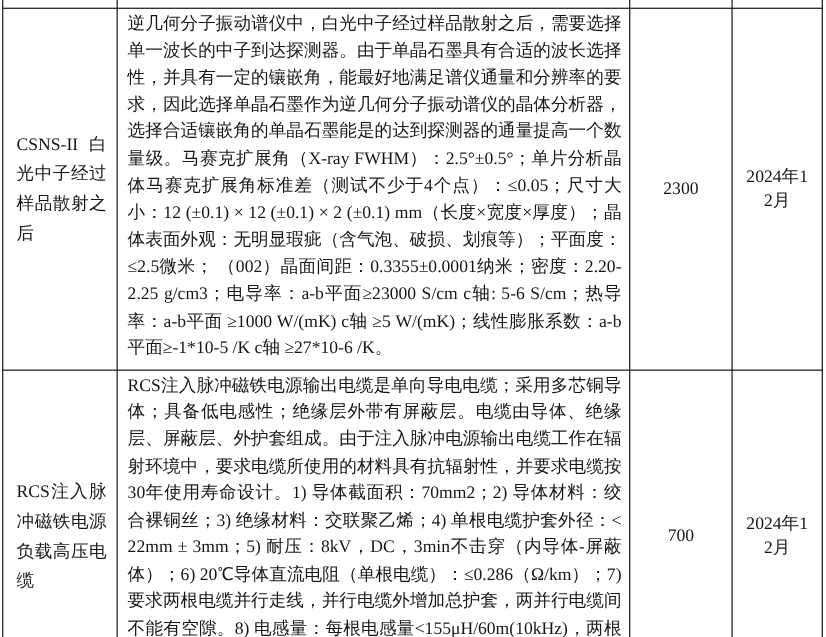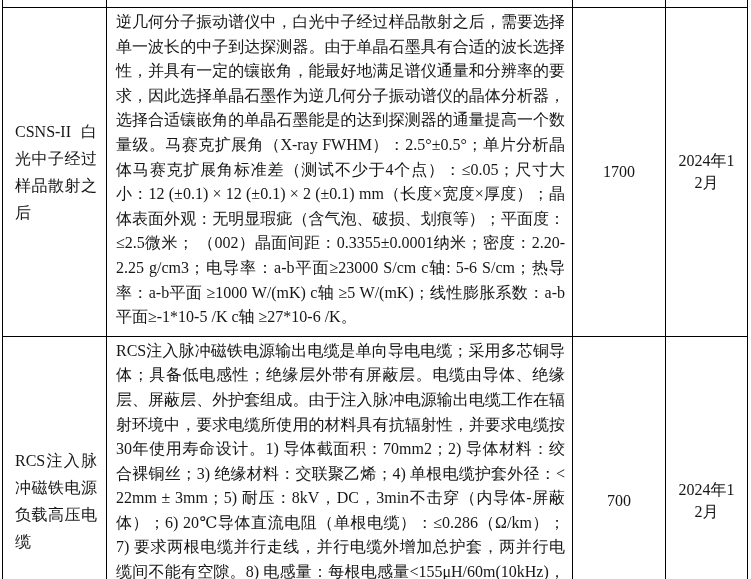--- a/index.html
+++ b/index.html
@@ -20,20 +20,21 @@
     position: absolute;
     left: 2px;
     top: 0;
     width: 745px;
     border-collapse: collapse;
     table-layout: fixed;
   }
   table.doc-table td {
     border: 1px solid #000000;
     background: #ffffff;
+    font-family: Liberation Serif, serif;
   }
   tr.spacer-top td { border-top: none; height: 7px; padding: 0; }
   td.item-cell {
     vertical-align: middle;
     text-align: justify;
     word-break: break-all;
     font-size: 16px;
     line-height: 27px;
     padding: 0 9px 0 12px;
   }
@@ -70,21 +71,21 @@
     <tbody>
       <tr class="spacer-top">
         <td></td>
         <td></td>
         <td></td>
         <td></td>
       </tr>
       <tr class="data-row-1">
         <td class="item-cell">CSNS-II 白光中子经过样品散射之后</td>
         <td class="desc-cell">逆几何分子振动谱仪中，白光中子经过样品散射之后，需要选择单一波长的中子到达探测器。由于单晶石墨具有合适的波长选择性，并具有一定的镶嵌角，能最好地满足谱仪通量和分辨率的要求，因此选择单晶石墨作为逆几何分子振动谱仪的晶体分析器，选择合适镶嵌角的单晶石墨能是的达到探测器的通量提高一个数量级。马赛克扩展角（X-ray FWHM）：2.5°±0.5°；单片分析晶体马赛克扩展角标准差（测试不少于4个点）：≤0.05；尺寸大小：12 (±0.1) × 12 (±0.1) × 2 (±0.1) mm（长度×宽度×厚度）；晶体表面外观：无明显瑕疵（含气泡、破损、划痕等）；平面度：≤2.5微米； （002）晶面间距：0.3355±0.0001纳米；密度：2.20-2.25 g/cm3；电导率：a-b平面≥23000 S/cm c轴: 5-6 S/cm；热导率：a-b平面 ≥1000 W/(mK) c轴 ≥5 W/(mK)；线性膨胀系数：a-b平面≥-1*10-5 /K c轴 ≥27*10-6 /K。</td>
-        <td class="qty-cell">1700</td>
+        <td class="qty-cell">2300</td>
         <td class="date-cell">2024年12月</td>
       </tr>
       <tr class="data-row-2">
         <td class="item-cell">RCS注入脉冲磁铁电源负载高压电缆</td>
         <td class="desc-cell">RCS注入脉冲磁铁电源输出电缆是单向导电电缆；采用多芯铜导体；具备低电感性；绝缘层外带有屏蔽层。电缆由导体、绝缘层、屏蔽层、外护套组成。由于注入脉冲电源输出电缆工作在辐射环境中，要求电缆所使用的材料具有抗辐射性，并要求电缆按30年使用寿命设计。1) 导体截面积：70mm2；2) 导体材料：绞合裸铜丝；3) 绝缘材料：交联聚乙烯；4) 单根电缆护套外径：&lt;22mm ± 3mm；5) 耐压：8kV，DC，3min不击穿（内导体-屏蔽体）；6) 20℃导体直流电阻（单根电缆）：≤0.286（Ω/km）；7) 要求两根电缆并行走线，并行电缆外增加总护套，两并行电缆间不能有空隙。8) 电感量：每根电感量&lt;155μH/60m(10kHz)，两根串联并行电感量&lt;29μH/60m （10kHz）；9) 总护套外径：最宽处≤49mm；最窄处≤26.5mm；10) 抗辐射能力：&gt;0.25×106Gray。</td>
         <td class="qty-cell">700</td>
         <td class="date-cell">2024年12月</td>
       </tr>
 
     </tbody>

